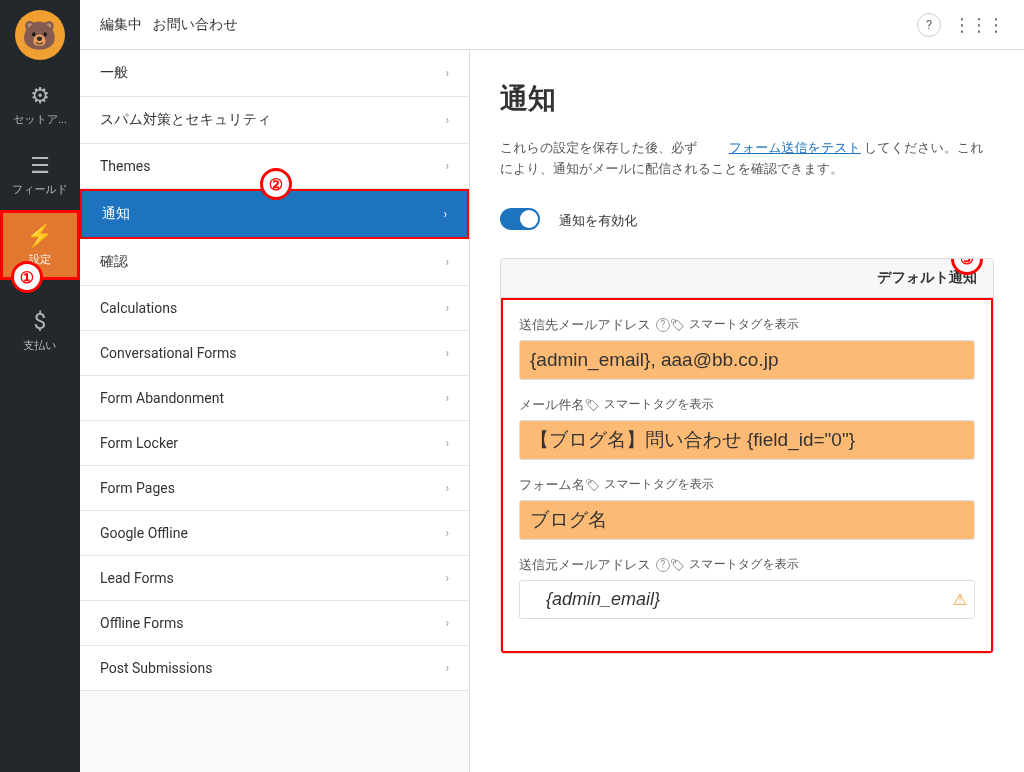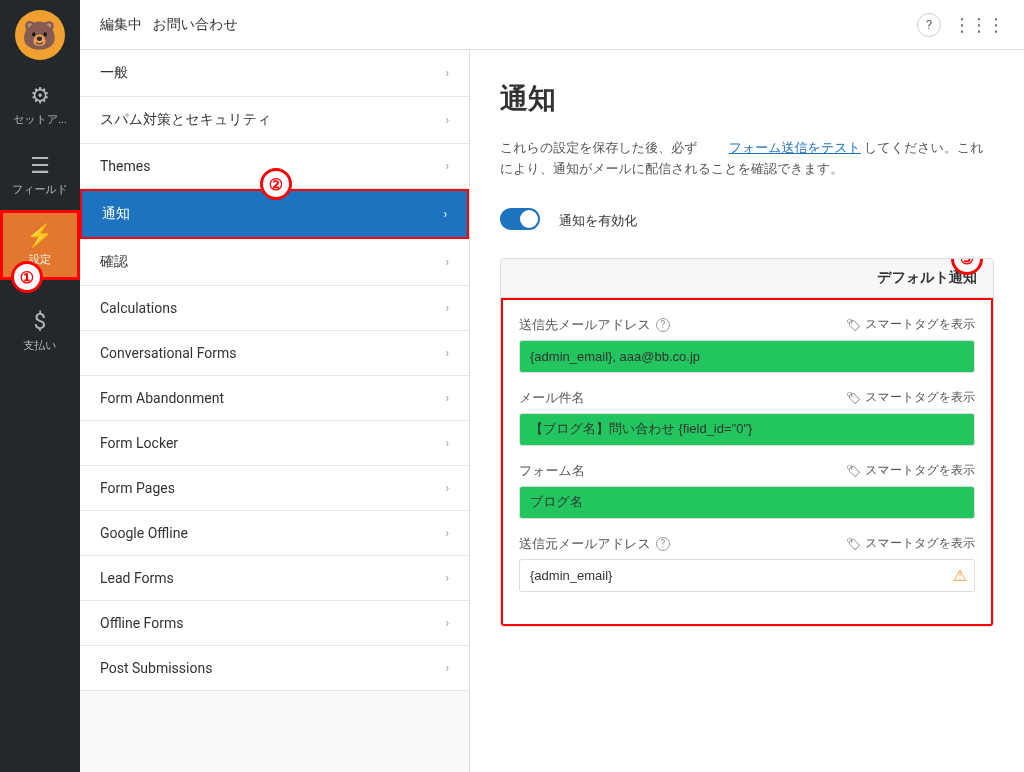--- a/index.html
+++ b/index.html
@@ -220,21 +220,21 @@
       border: 2px solid red;
     }
 
     
     .field-row {
       margin-bottom: 16px;
     }
 
     .field-label-row {
       display: flex;
-      justify-content: space-between;
+      justify-content: flex-start;
       align-items: center;
       margin-bottom: 6px;
     }
 
     .field-label {
       font-size: 13px;
       color: #555;
       display: flex;
       align-items: center;
       gap: 5px;
@@ -259,38 +259,39 @@
       align-items: center;
       gap: 4px;
       cursor: pointer;
     }
 
     .field-input {
       width: 100%;
       padding: 8px 10px;
       border: 1px solid #ddd;
       border-radius: 3px;
-      font-size: 13px;
-      color: #333;
-      background: #22c55e;
+      font-size: 19px;
+      color: #333;
+      background: #fdba74;
     }
 
     .field-input-with-icon {
       position: relative;
       display: flex;
       align-items: center;
     }
 
     .field-input-with-icon input {
       flex: 1;
-      padding: 8px 35px 8px 10px;
+      padding: 8px 35px 8px 26px;
       border: 1px solid #ddd;
       border-radius: 3px;
-      font-size: 13px;
-      color: #333;
+      font-size: 18px;
+      color: #333;
+      font-style: italic;
     }
 
     .field-input-warning {
       position: absolute;
       right: 8px;
       color: #f0a030;
       font-size: 16px;
     }
 
     

